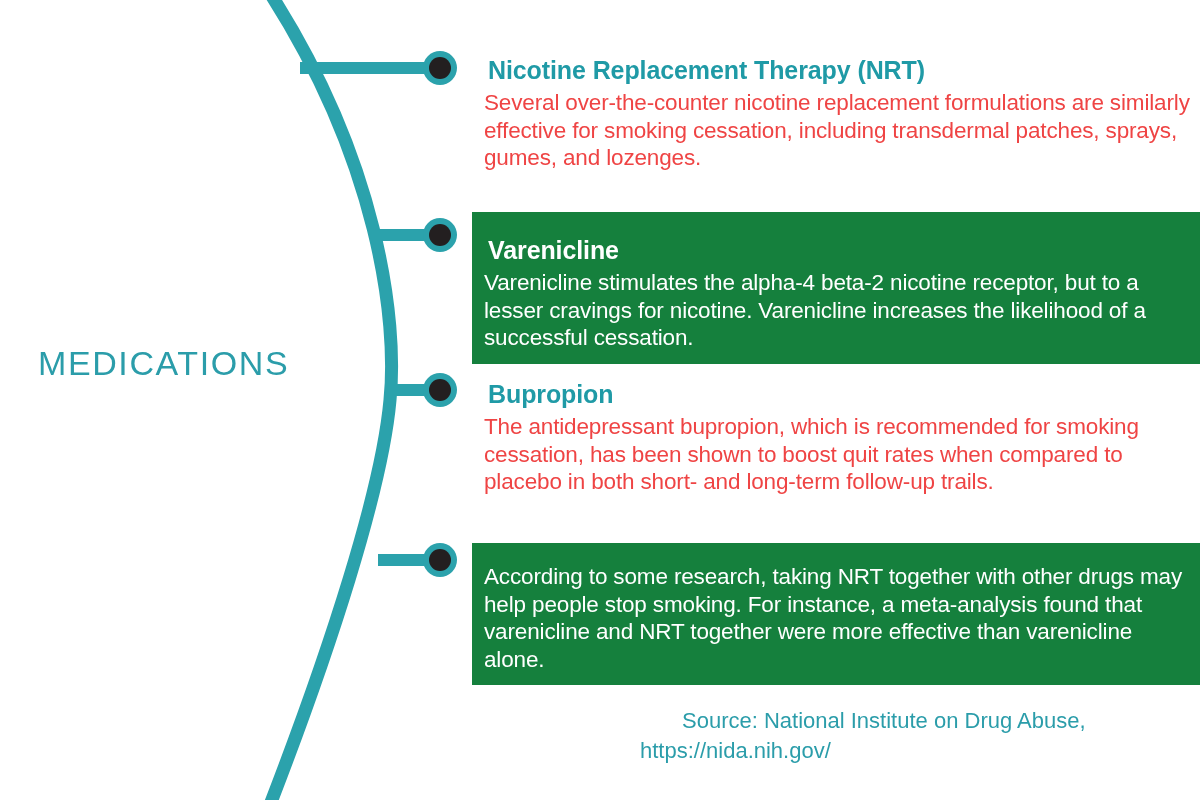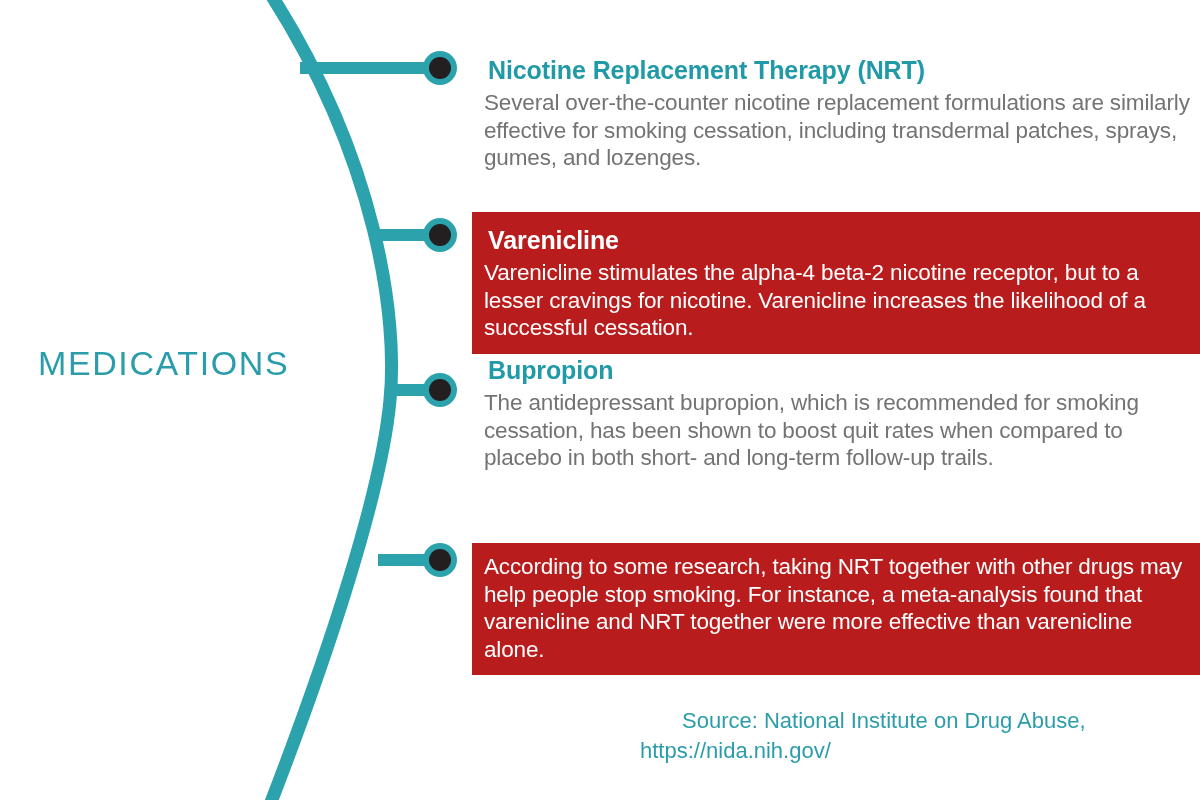--- a/index.html
+++ b/index.html
@@ -64,34 +64,34 @@
     letter-spacing: -0.15px;
     margin: 0;
   }
 
   
   .block.plain {
     background: transparent;
     padding: 0 0 0 12px;
   }
   .block.plain .heading { color: #1F9AA6; }
-  .block.plain .body    { color: #737373; }
+  .block.plain .body    { color: #ef4444; }
 
   
   .block.panel {
-    background: #b91c1c;
-    padding: 10px 8px 12px 12px;
+    background: #15803d;
+    padding: 20px 8px 12px 12px;
   }
   .block.panel .heading { color: #ffffff; }
   .block.panel .body    { color: #ffffff; }
 
   
   #block-1 { top: 52px;  }
   #block-2 { top: 212px; }
-  #block-3 { top: 352px; }
+  #block-3 { top: 376px; }
   #block-4 { top: 543px; }
 
   
   .source-note {
     position: absolute;
     left: 640px;
     top: 706px;
     width: 545px;
     font-size: 22px;
     line-height: 30px;

